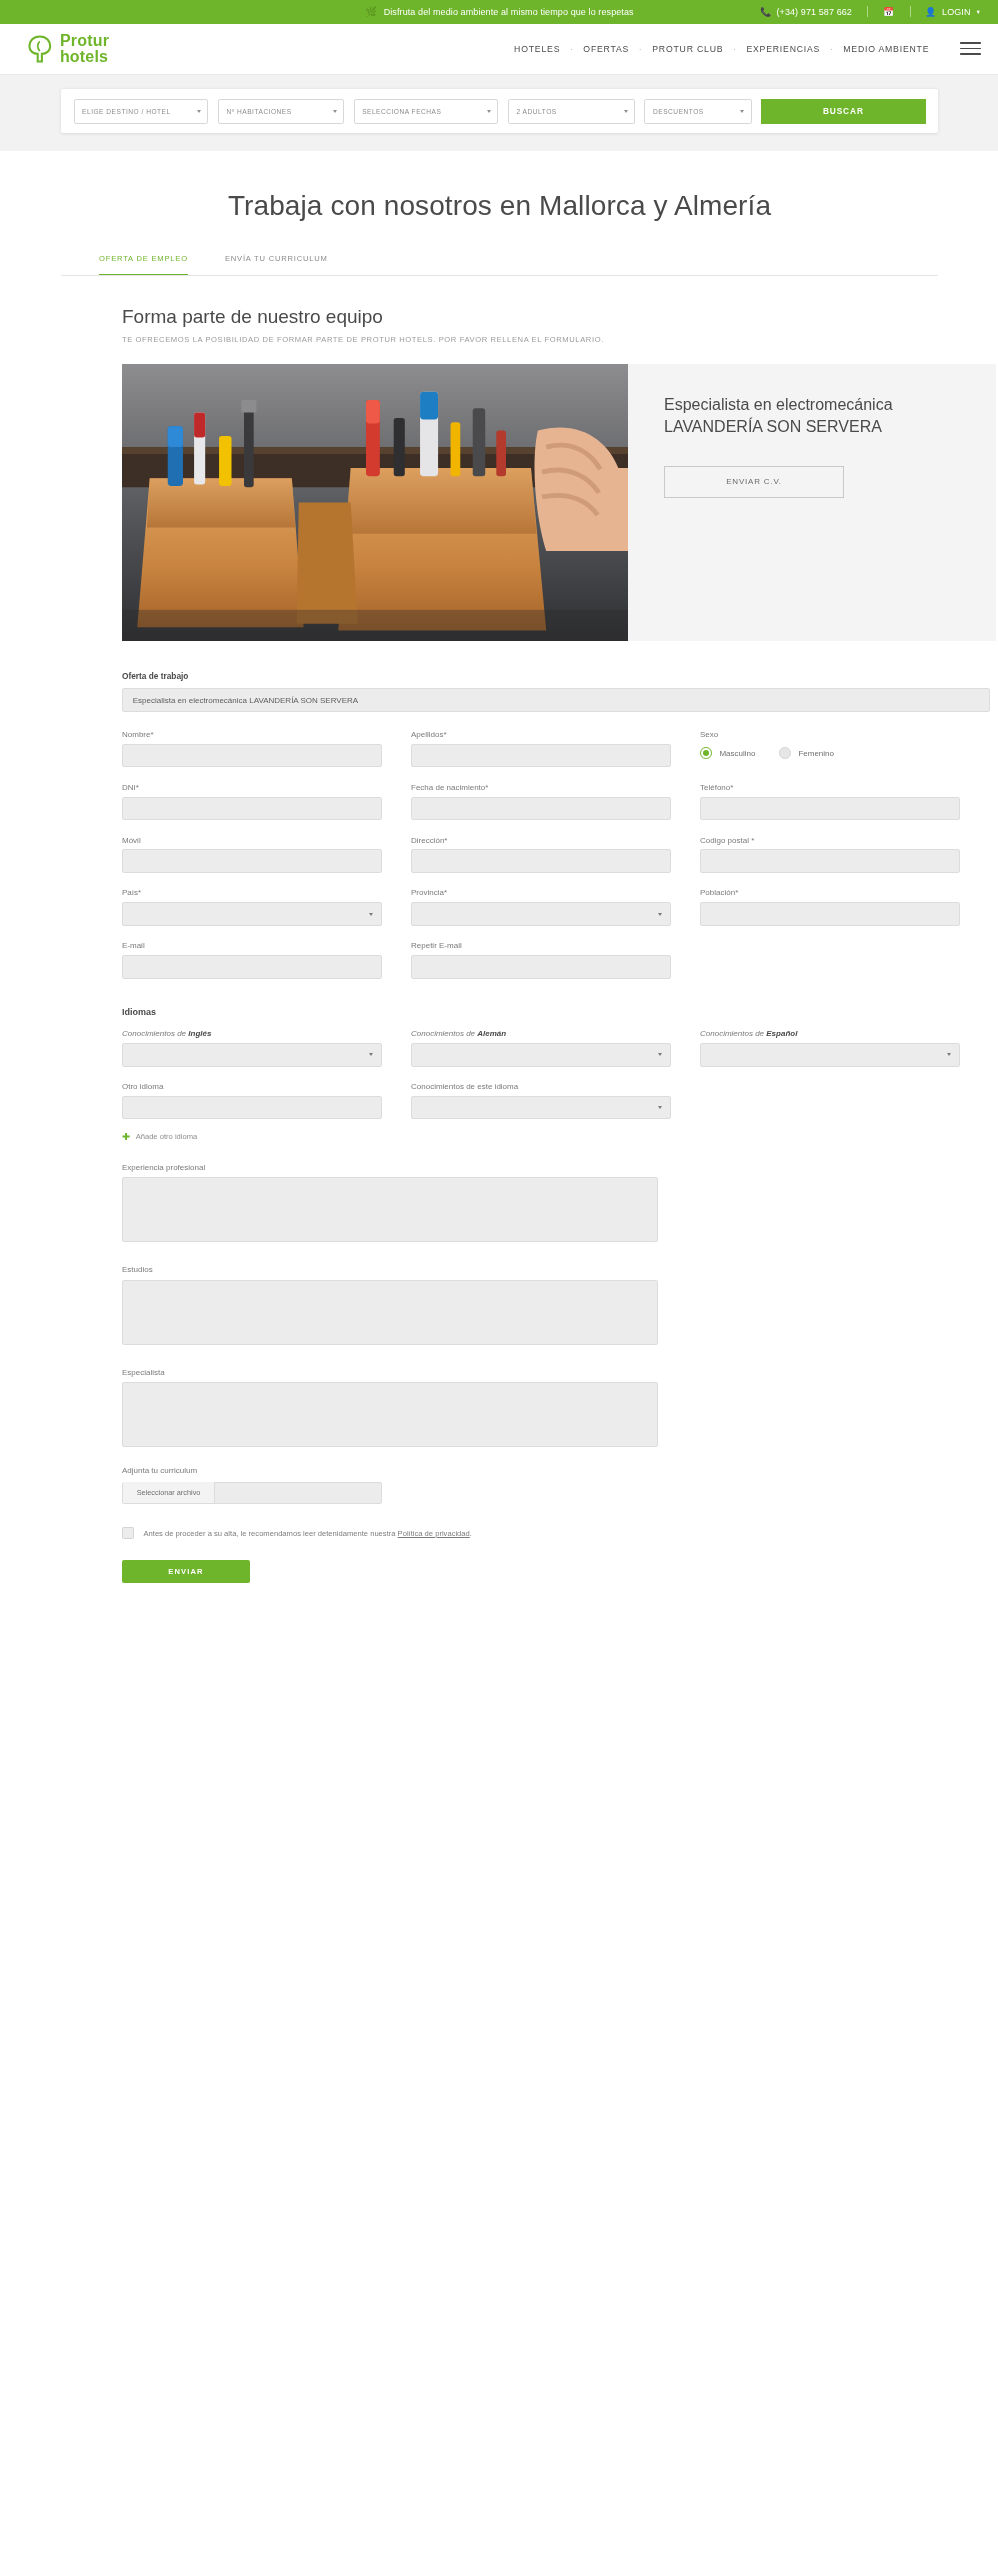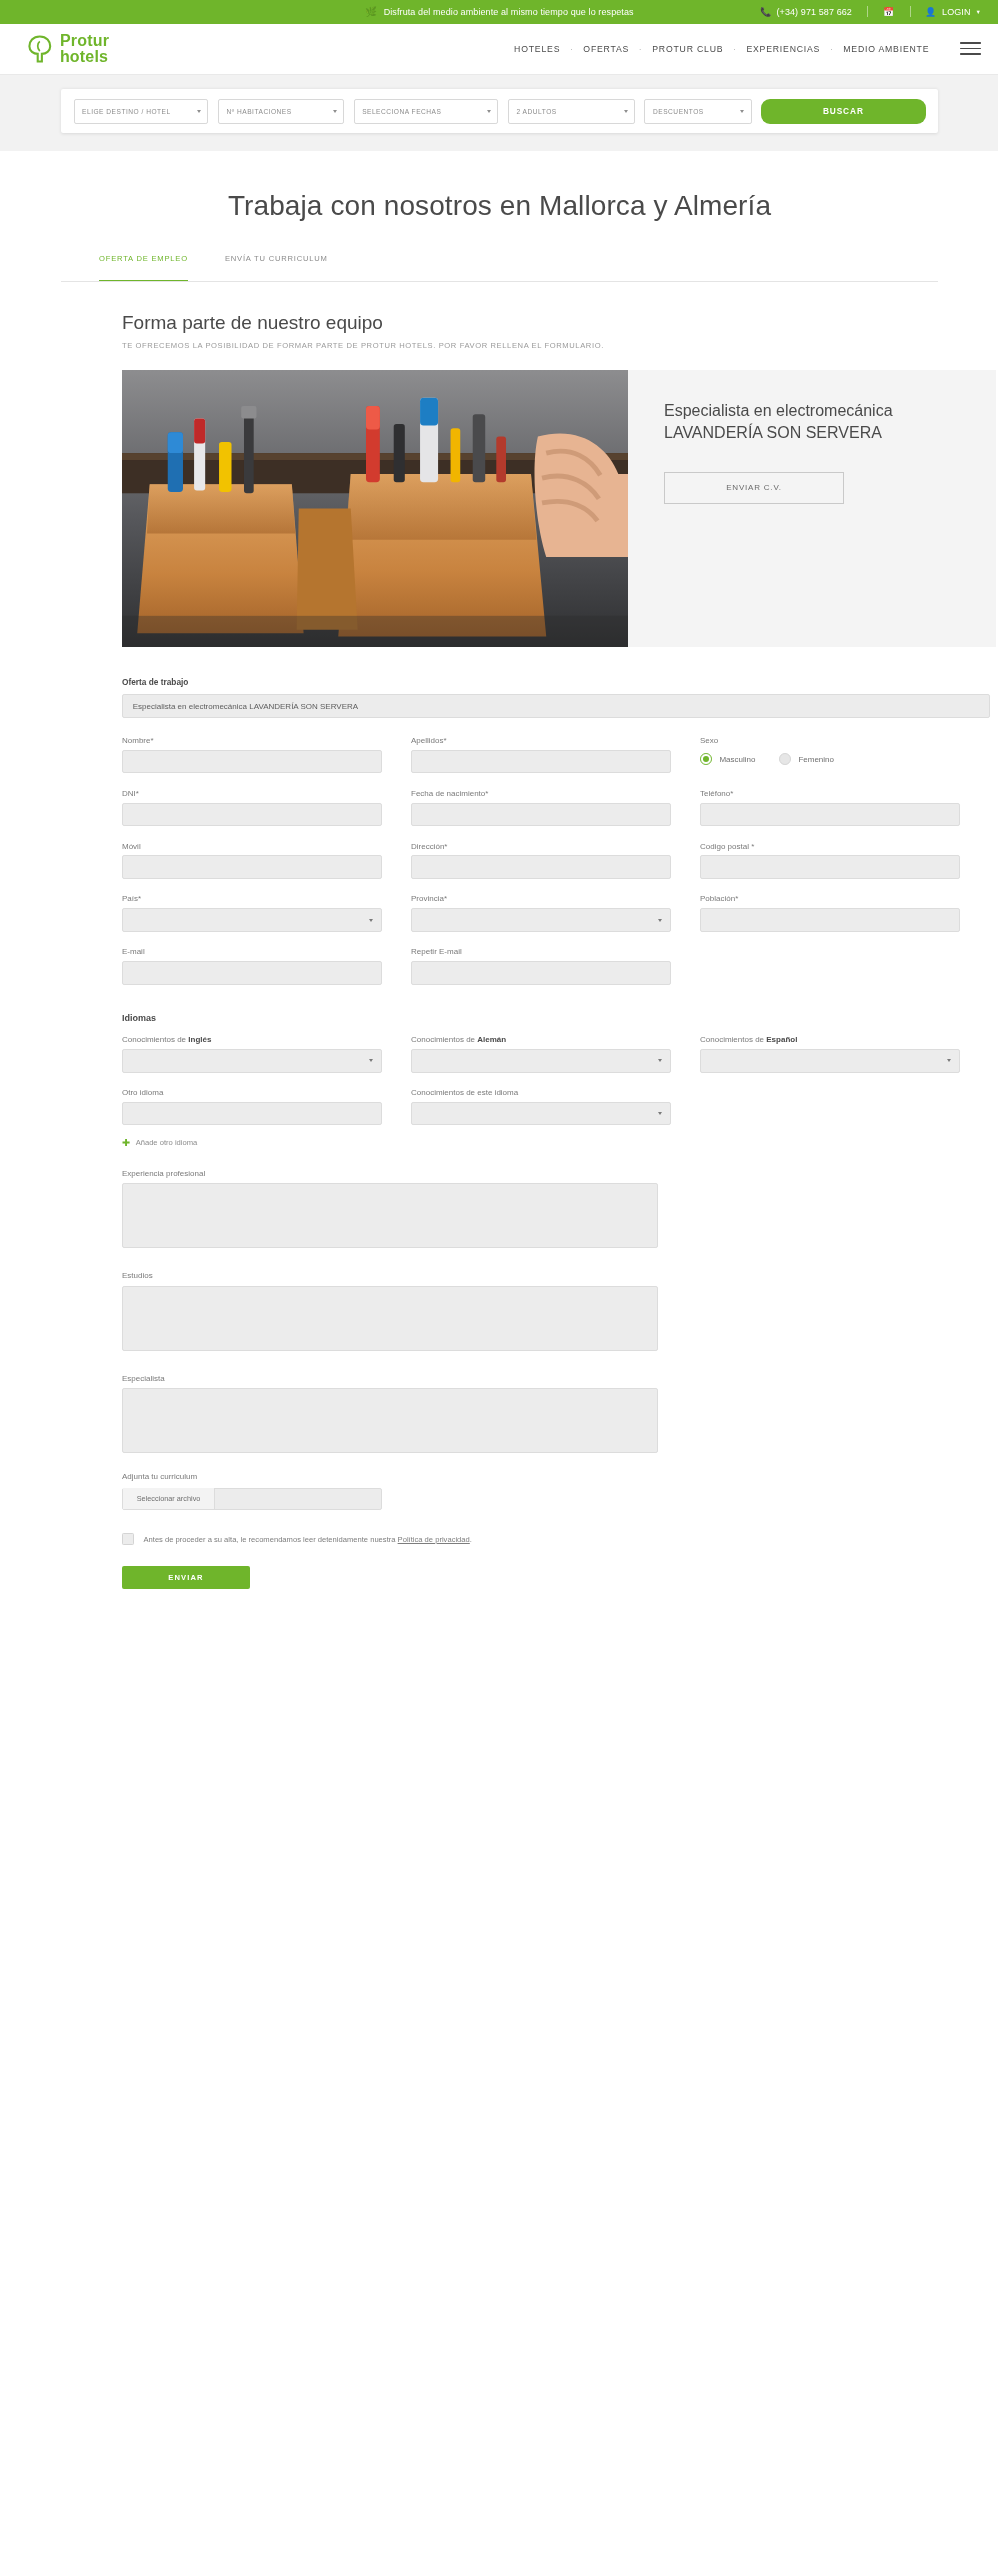--- a/index.html
+++ b/index.html
@@ -64,35 +64,35 @@
   .sel.w3 { width: 146px; }
   .sel.w4 { width: 128px; }
   .sel.w5 { width: 108px; }
   .caret {
     position: absolute; right: 6.2px; top: 50%; margin-top: -1.4px;
     width: 0; height: 0; border-left: 2.8px solid transparent; border-right: 2.8px solid transparent;
     border-top: 3.5px solid #8f8f8f;
   }
   .searchbtn {
     margin-left: auto; width: 166px; height: 25px; background: #6fb52b; color: #fff;
-    border: 0; border-radius: 9px; font-size: 8.3px; letter-spacing: 0.9px; font-weight: 700;
+    border: 0; border-radius: 0; font-size: 8.3px; letter-spacing: 0.9px; font-weight: 700;
     cursor: pointer; font-family: "Liberation Sans", sans-serif;
   }
 
   
   .page { width: 877px; margin: 0 auto; }
   h1.title {
     text-align: center; font-size: 28px; font-weight: 400; color: #4a4a4a;
     margin: 39px 0 0; letter-spacing: 0.1px;
   }
   .tabs {
     margin-top: 32px; display: flex; gap: 37px; padding-left: 38px;
     font-size: 7.6px; letter-spacing: 0.8px;
   }
-  .tab { padding-bottom: 17px; color: #8a8a8a; cursor: pointer; }
+  .tab { padding-bottom: 11px; color: #8a8a8a; cursor: pointer; }
   .tab.active { color: #6fb52b; border-bottom: 1.4px solid #6fb52b; }
   .rule { height: 0.7px; background: #e4e4e4; margin: 0 0 0 0; }
 
   h2.section {
     font-size: 19px; font-weight: 400; color: #4a4a4a; margin: 30.5px 0 0 61px;
   }
   .subtitle {
     font-size: 7.6px; letter-spacing: 0.6px; color: #9a9a9a; margin: 7px 0 0 61px;
   }
 
@@ -429,21 +429,21 @@
       <div class="col pad">
         <label class="field-label">Repetir E-mail</label>
         <input class="inp w375" value="" style="">
       </div>
       <div class="col"></div>
     </div>
 
     
     <h3 class="block">Idiomas</h3>
 
-    <div class="grid3" style="margin-top:12.5px;">
+    <div class="grid3" style="margin-top:12.5px;font-style:italic;">
       <div class="col pad">
         <label class="field-label"><span>Conocimientos de </span><b>Inglés</b></label>
         <div class="drop">
             <span class="caret"></span>
           </div>
       </div>
       <div class="col pad">
         <label class="field-label"><span>Conocimientos de </span><b>Alemán</b></label>
         <div class="drop">
             <span class="caret"></span>

